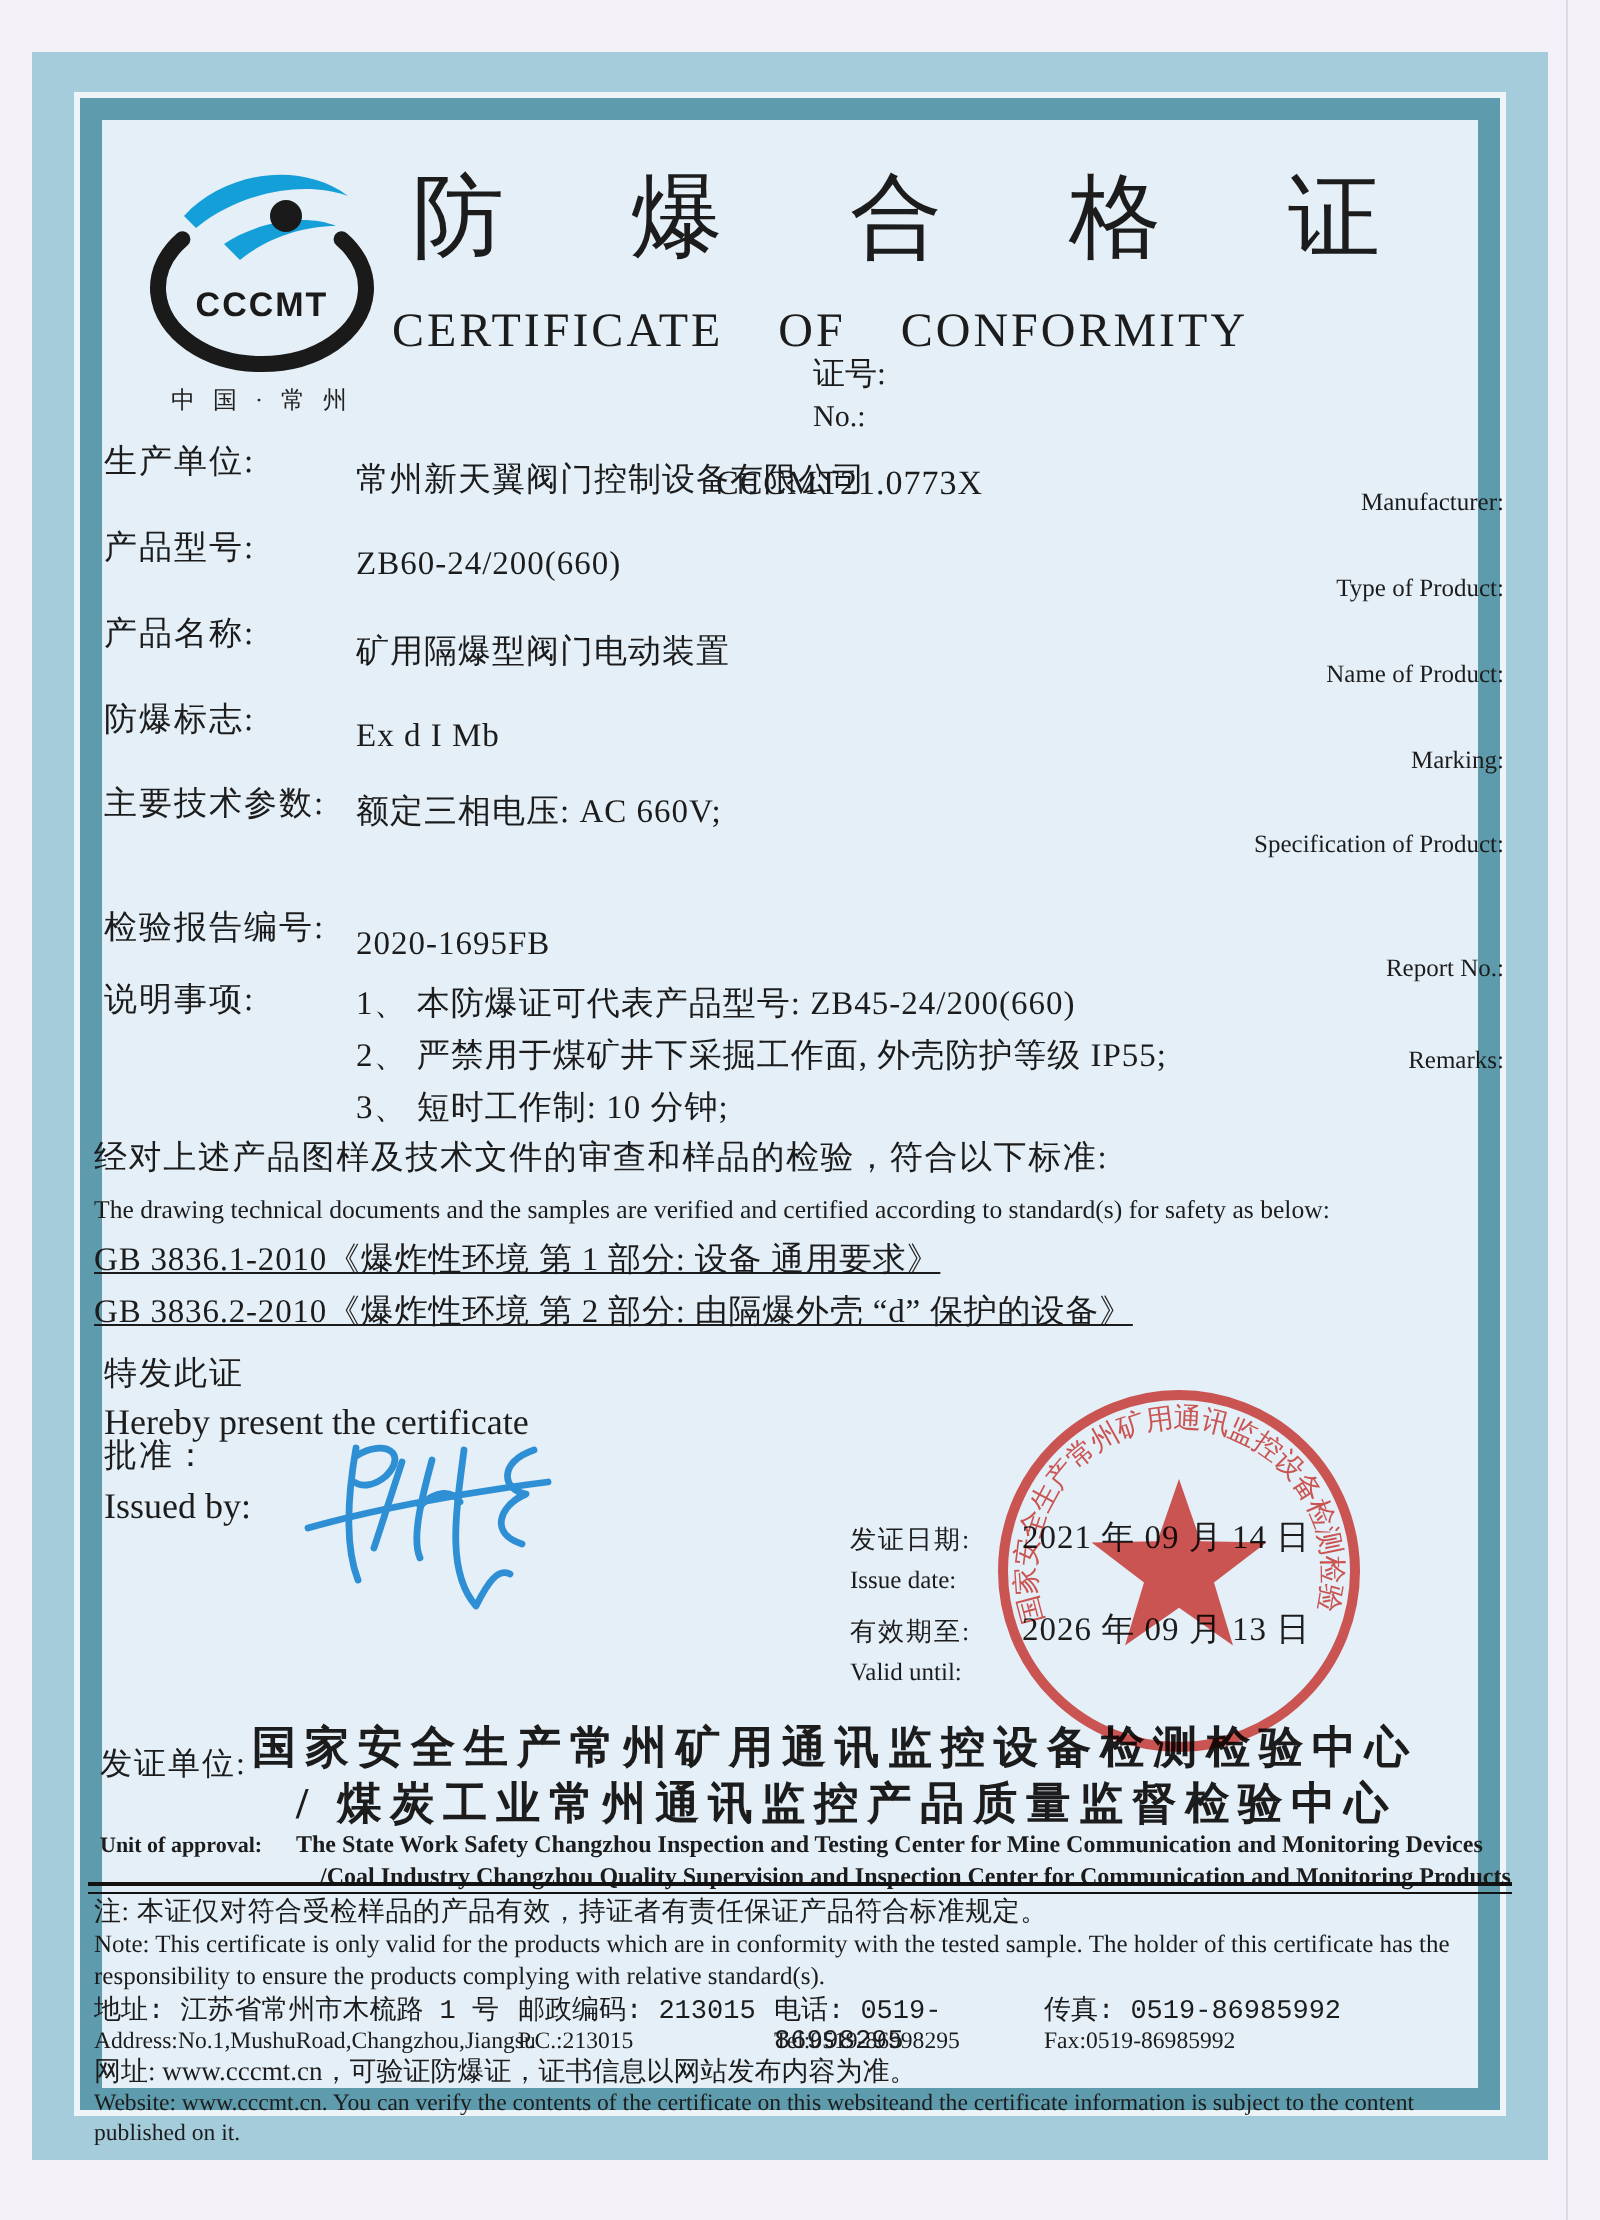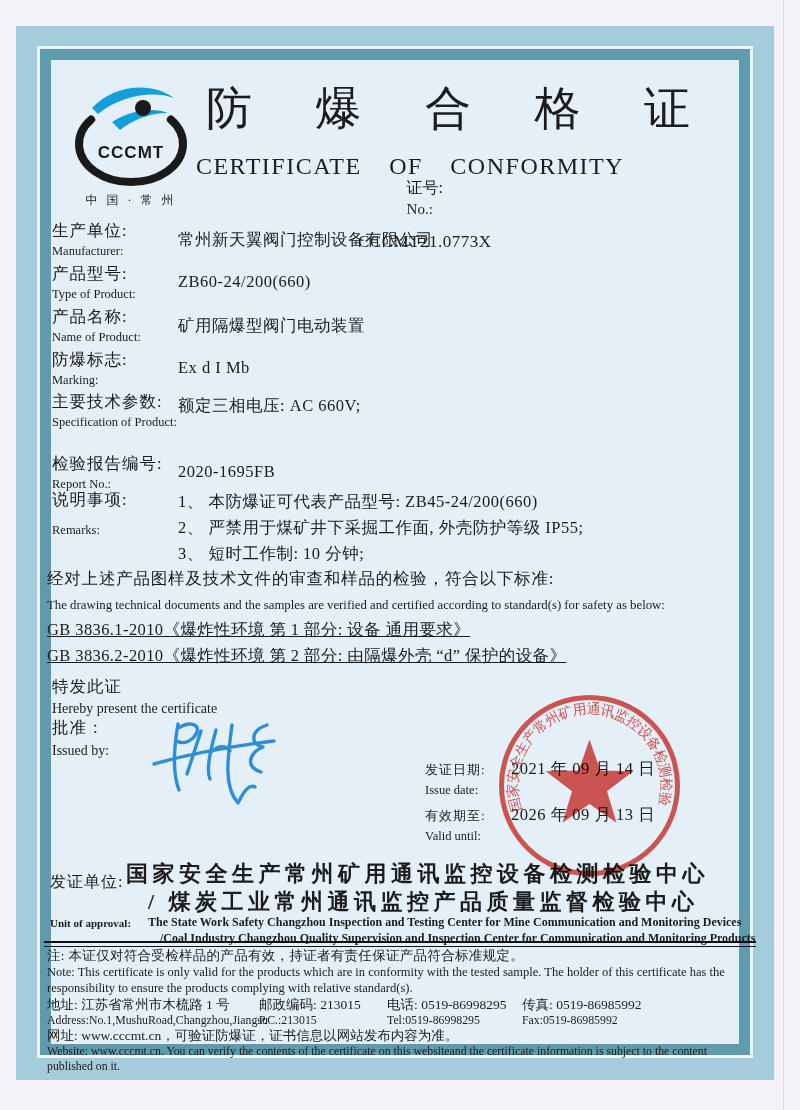--- a/index.html
+++ b/index.html
@@ -16,32 +16,32 @@
   .title-cn{font-size:46px;letter-spacing:26px;text-indent:26px;font-weight:400;margin:0;white-space:nowrap;}
   .title-en{font-size:24px;letter-spacing:1.5px;word-spacing:20px;font-weight:400;margin:13px 0 0 0;white-space:nowrap;}
   .certno{display:flex;align-items:center;gap:13px;flex-direction:column;}
   .certno .lbls{line-height:1.35;text-align:left;}
   .certno .cn{font-size:16px;}
   .certno .en{font-size:15px;}
   .certno .val{font-size:17px;letter-spacing:.5px;}
   
   .frow{position:absolute;left:52px;width:700px;}
   .frow .cn{font-size:16.5px;letter-spacing:1px;}
-  .frow .en{font-size:12.5px;margin-top:2px;}
+  .frow .en{font-size:12.5px;margin-top:2px;text-align:right;}
   .frow .val{position:absolute;left:126px;top:9px;font-size:16.5px;letter-spacing:.5px;width:540px;}
   .frow.tall .val{top:4px;}
   .rem-items div{font-size:16.5px;line-height:26px;letter-spacing:.5px;}
   
   .standards p{margin:0;}
   .std-cn{font-size:16.5px;letter-spacing:.8px;margin-bottom:8px !important;}
   .std-en{font-size:12.8px;margin-bottom:4px !important;}
   .std-item{font-size:16.5px;line-height:26px;letter-spacing:.4px;text-decoration:underline;}
   
   .t-cn{font-size:16.5px;letter-spacing:1px;}
-  .t-en{font-size:14px;}
+  .t-en{font-size:18px;}
   .dates .row{display:flex;align-items:baseline;}
   .dates .lab{font-size:13px;width:86px;letter-spacing:1px;}
   .dates .v{font-size:16.5px;letter-spacing:.5px;}
   .dates .sub{font-size:12.5px;margin:3px 0 6px 0;}
   .stamp{mix-blend-mode:multiply;opacity:.92;}
   
   .appr-lab{font-size:16px;letter-spacing:1px;}
   .appr-l1,.appr-l2{font-size:22px;font-weight:bold;letter-spacing:4.5px;white-space:nowrap;}
   .appr-en{font-size:12px;font-weight:bold;white-space:nowrap;}
   .appr-en-lab{font-size:11px;font-weight:bold;}
@@ -189,21 +189,21 @@
     <div class="abs appr-l2" style="left:148px;top:887px;">/ 煤炭工业常州通讯监控产品质量监督检验中心</div>
     <div class="abs appr-en-lab" style="left:50px;top:917px;">Unit of approval:</div>
     <div class="abs appr-en" style="left:148px;top:915px;">The State Work Safety Changzhou Inspection and Testing Center for Mine Communication and Monitoring Devices</div>
     <div class="abs appr-en" style="left:160px;top:931px;">/Coal Industry Changzhou Quality Supervision and Inspection Center for Communication and Monitoring Products</div>
 
     <div class="abs divider" style="left:44px;top:941px;width:712px;"></div>
 
     <div class="abs note-cn" style="left:47px;top:947px;width:705px;">注: 本证仅对符合受检样品的产品有效，持证者有责任保证产品符合标准规定。</div>
     <div class="abs note-en" style="left:47px;top:962px;width:706px;">Note: This certificate is only valid for the products which are in conformity with the tested sample. The holder of this certificate has the responsibility to ensure the products complying with relative standard(s).</div>
 
-    <div class="abs addr-row" style="left:47px;top:996px;width:706px;">
+    <div class="abs addr-row" style="left:47px;top:996px;width:706px;font-family:Liberation Mono, monospace;">
       <span class="c1">地址: 江苏省常州市木梳路 1 号</span>
       <span class="c2">邮政编码: 213015</span>
       <span class="c3">电话: 0519-86998295</span>
       <span class="c4">传真: 0519-86985992</span>
     </div>
     <div class="abs addr-row en" style="left:47px;top:1013px;width:706px;">
       <span class="c1">Address:No.1,MushuRoad,Changzhou,Jiangsu</span>
       <span class="c2">P.C.:213015</span>
       <span class="c3">Tel:0519-86998295</span>
       <span class="c4">Fax:0519-86985992</span>

